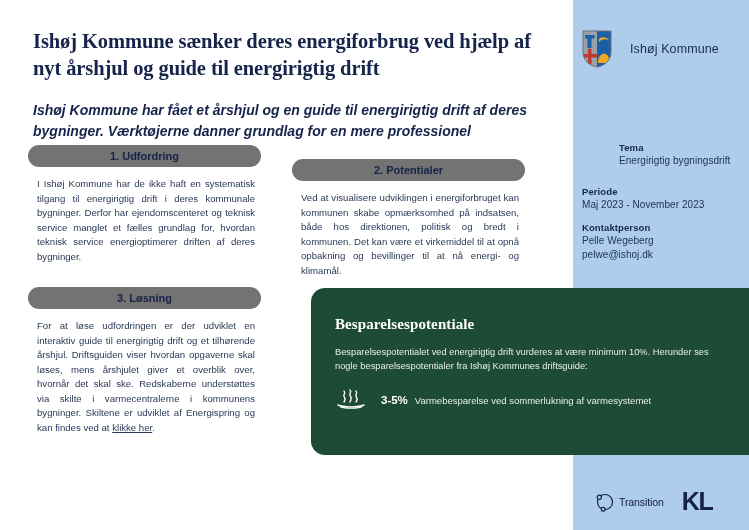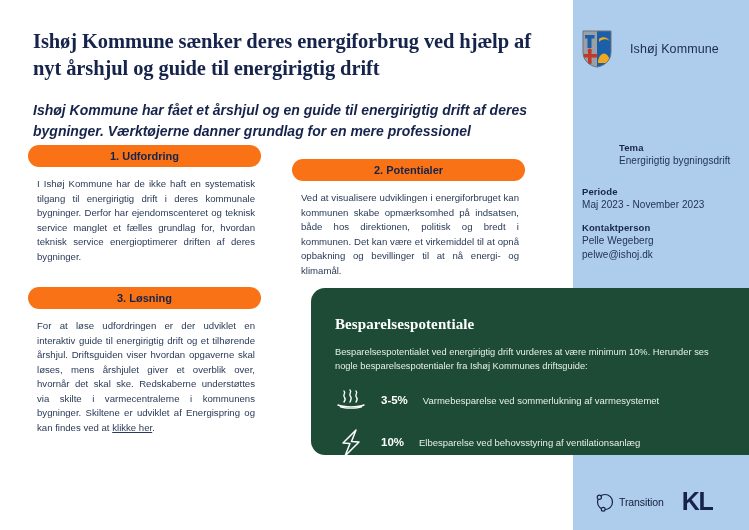--- a/index.html
+++ b/index.html
@@ -112,21 +112,21 @@
     font-size: 14px;
     font-weight: bold;
     font-style: italic;
     line-height: 1.5;
     color: #16234a;
   }
 
   
   .card { position: absolute; }
   .card-pill {
-    background: #f97316;
+    background: #737373;
     border-radius: 14px;
     height: 22px;
     display: flex;
     align-items: center;
     justify-content: center;
     font-size: 11px;
     font-weight: bold;
     color: #16234a;
   }
   .card-body {
@@ -188,21 +188,21 @@
   }
   .savings-text {
     font-size: 9.5px;
     color: #e7efe9;
     line-height: 1.3;
   }
   .savings-pct {
     font-weight: bold;
     font-size: 11.5px;
     color: #ffffff;
-    margin-right: 15px;
+    margin-right: 7px;
   }
 </style>
 </head>
 <body>
 
 <div id="sidebar">
 
   <div id="sidebar-logo-row">
     <svg id="crest" viewBox="0 0 30 38">
       <defs>
@@ -290,21 +290,13 @@
           <path d="M15,3 C17.5,5 13,7 15.5,9.5 C17,11 16,13 15,15"></path>
           <path d="M21,4 C23.5,6 19,8 21.5,10.5 C23,12 22,13.5 21,15"></path>
           <path d="M3,18 C8,20.5 24,20.5 29,18"></path>
           <path d="M5.5,19.8 C10,21.6 22,21.6 26.5,19.8"></path>
         </g>
       </svg>
     </div>
     <div class="savings-text"><span class="savings-pct">3-5%</span><span>Varmebesparelse ved sommerlukning af varmesystemet</span></div>
   </div>
 
-  <div class="savings-row">
-    <div class="savings-icon">
-      <svg width="30" height="30" viewBox="0 0 30 30">
-        <path d="M20,2 L7,15 L14,15.5 L9,28 L23,14 L15.5,13.5 Z" fill="none" stroke="#ffffff" stroke-width="1.5" stroke-linejoin="round"></path>
-      </svg>
-    </div>
-    <div class="savings-text"><span class="savings-pct">10%</span><span>Elbesparelse ved behovsstyring af ventilationsanlæg</span></div>
-  </div>
 </div>
 
 </body></html>

